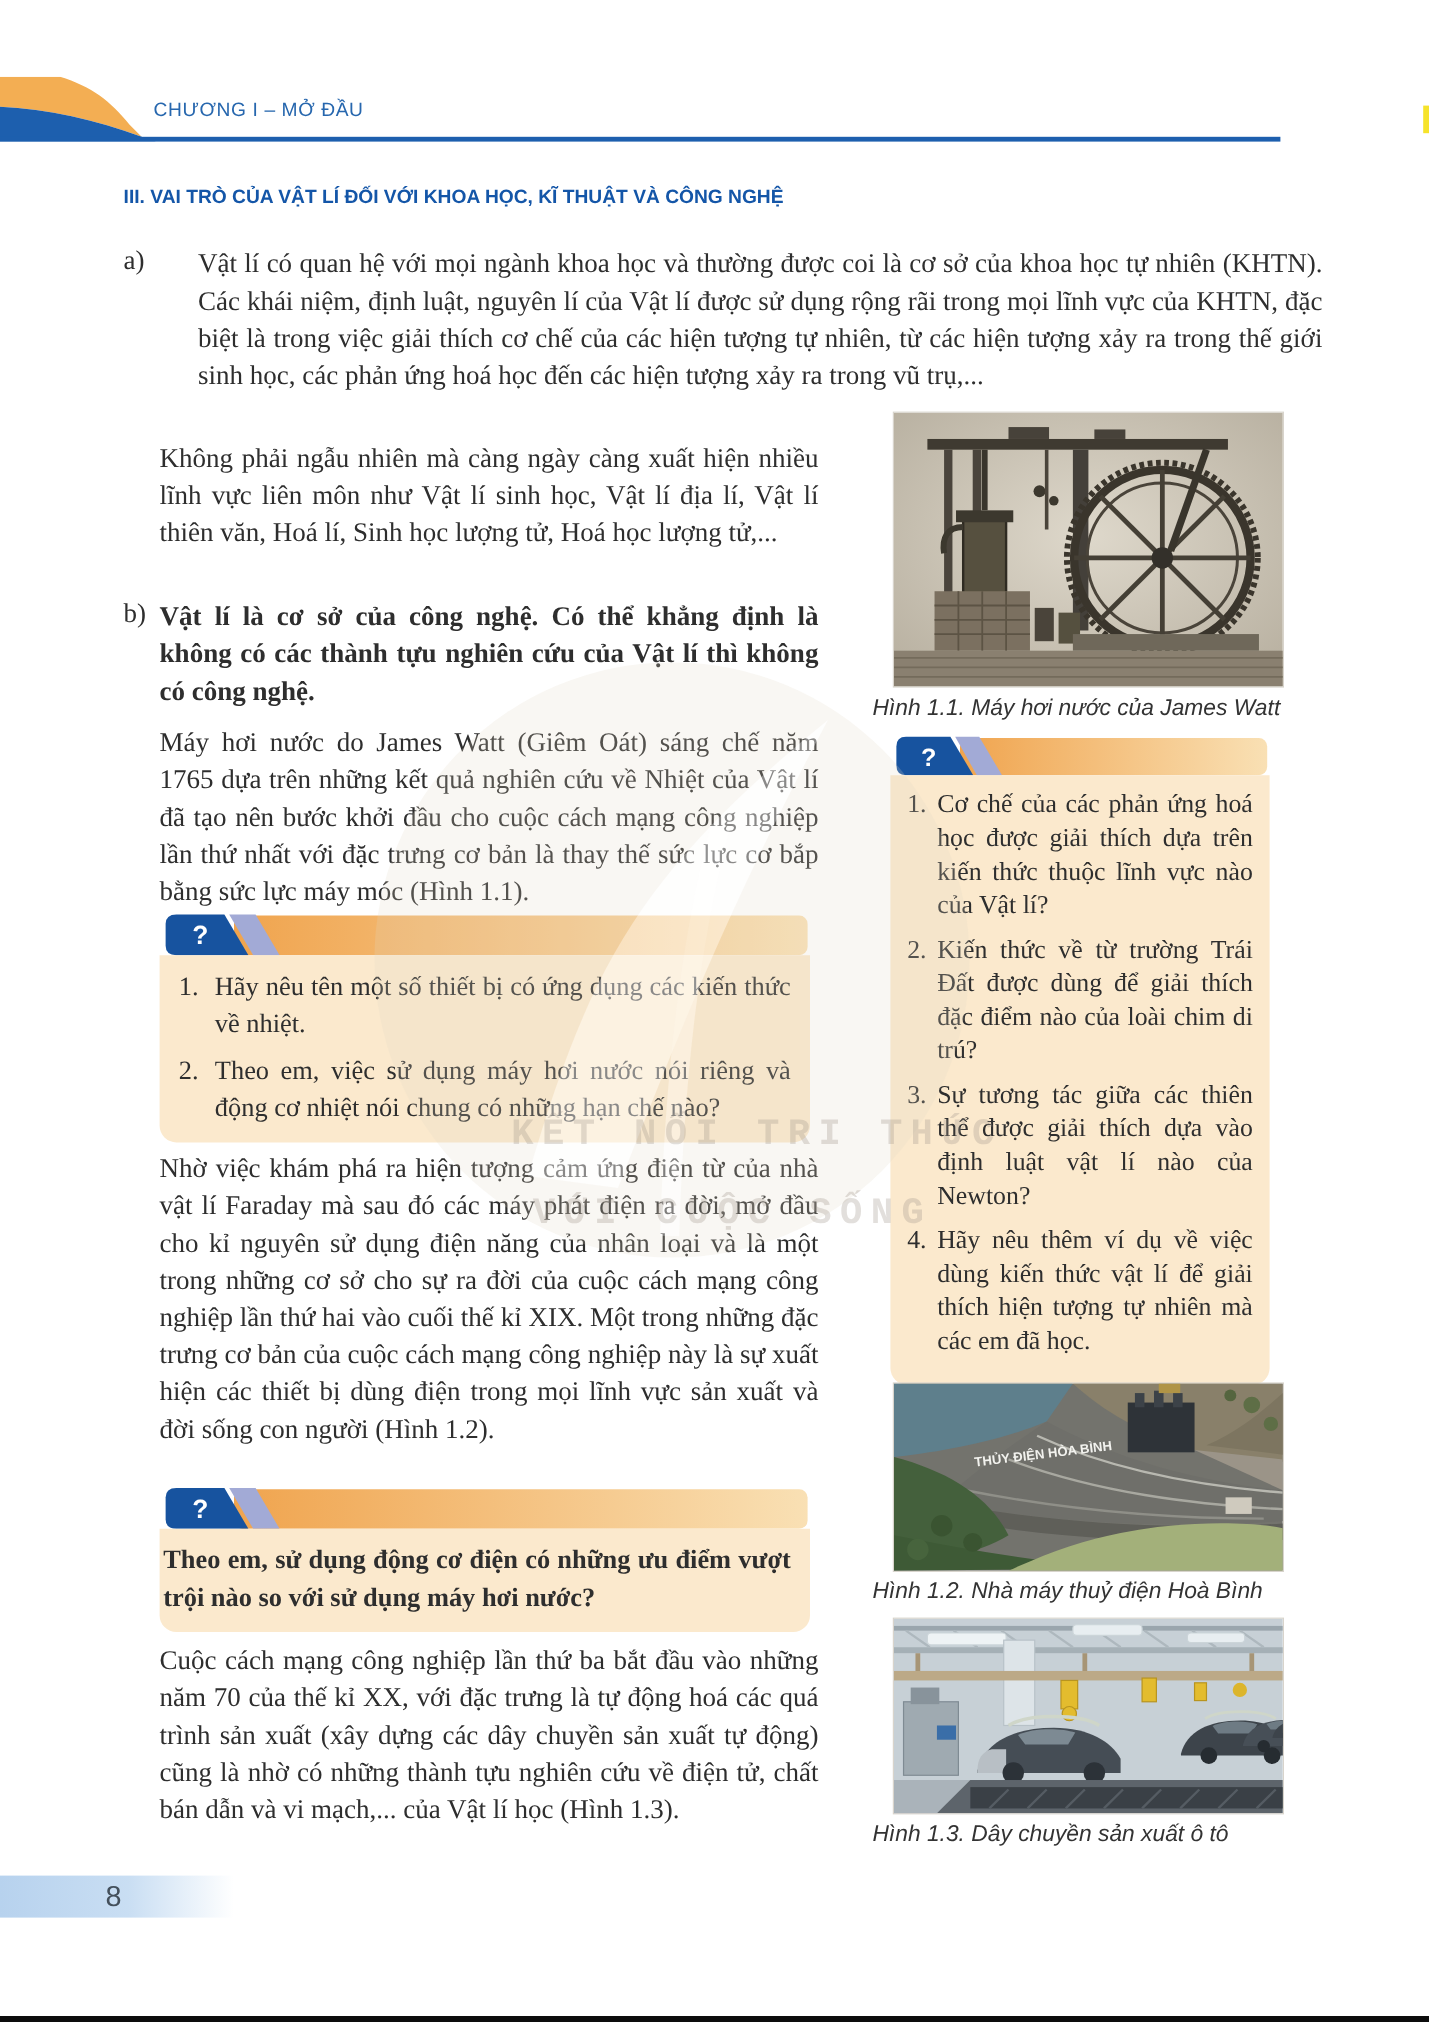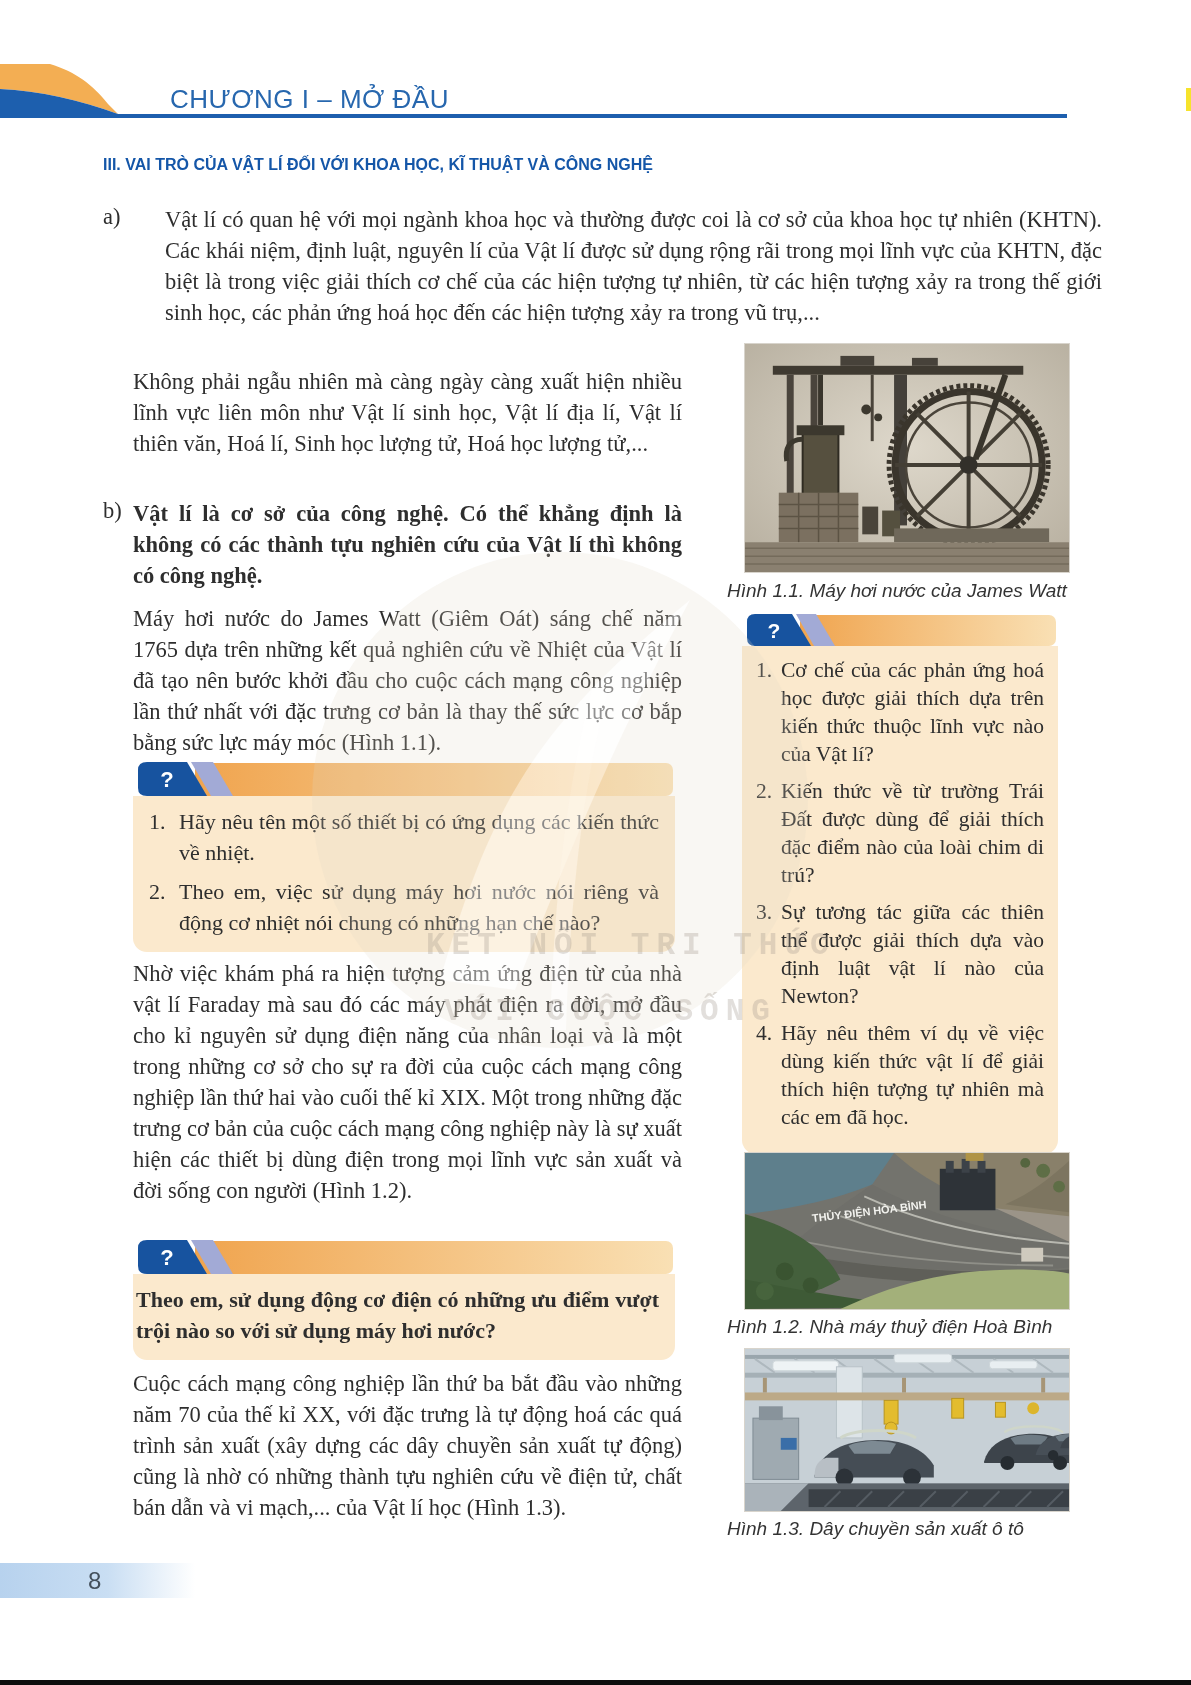--- a/index.html
+++ b/index.html
@@ -2,21 +2,21 @@
 <html><head>
 <meta charset="utf-8">
 <style>
   html,body{margin:0;padding:0;background:#e8e8e8;}
   #page{position:relative;width:1191px;height:1685px;background:#ffffff;overflow:hidden;
         font-family:"Liberation Serif",serif;color:#2e2e2e;}
   .abs{position:absolute;}
   
   #header-swoosh{left:0;top:64px;width:212px;height:54px;}
   #chapter-label{left:128px;top:84px;font-family:"Liberation Sans",sans-serif;
-                 font-size:26px;color:#2767ae;letter-spacing:.5px;margin-left:42px;}
+                 font-size:16px;color:#2767ae;letter-spacing:.5px;}
   #header-rule{left:0;top:114px;width:1067px;height:4px;background:#1d5fae;}
   #edge-tab{right:0;top:88px;width:5px;height:23px;background:#f6e32b;}
   
   #section-title{left:103px;top:156px;width:980px;font-family:"Liberation Sans",sans-serif;
                  font-weight:bold;font-size:16px;color:#1456a8;}
   
   .body{font-size:22.5px;line-height:31px;text-align:justify;color:#2e2e2e;}
   .hang-label{font-size:22.5px;color:#2e2e2e;}
   #para-a-label{left:103px;top:204px;}
   #para-a{left:133px;top:204px;width:937px;margin-left:32px;}

